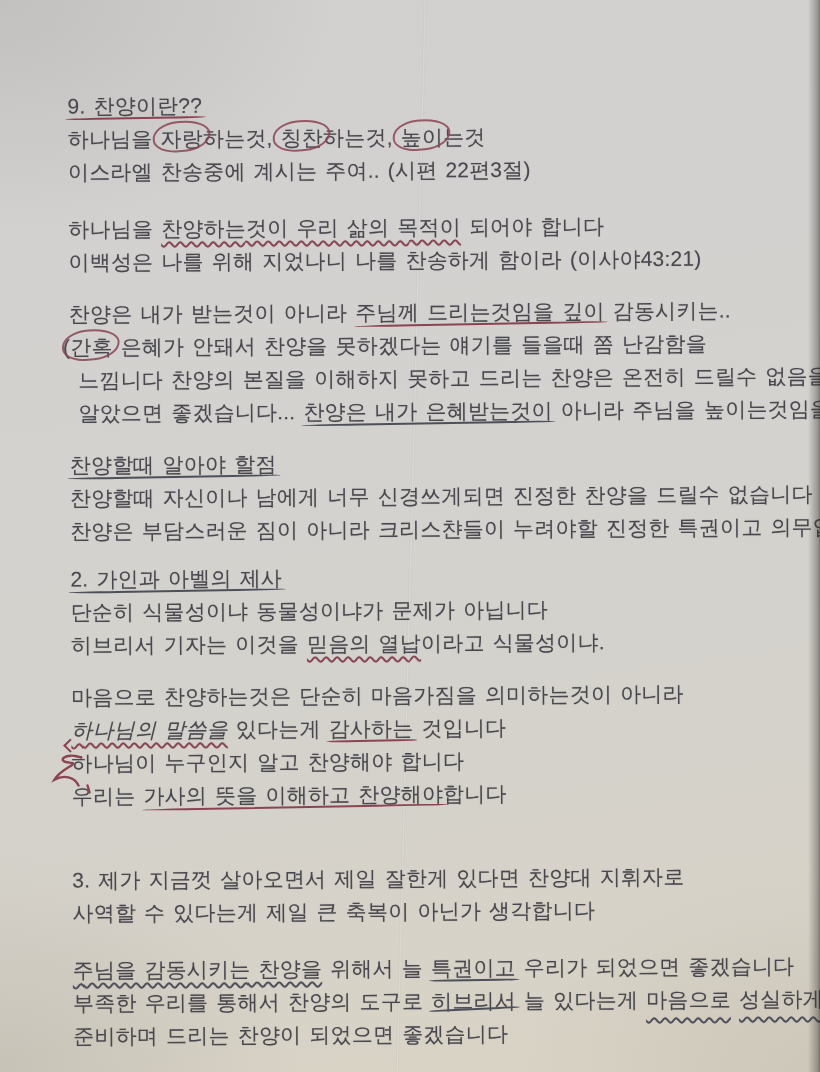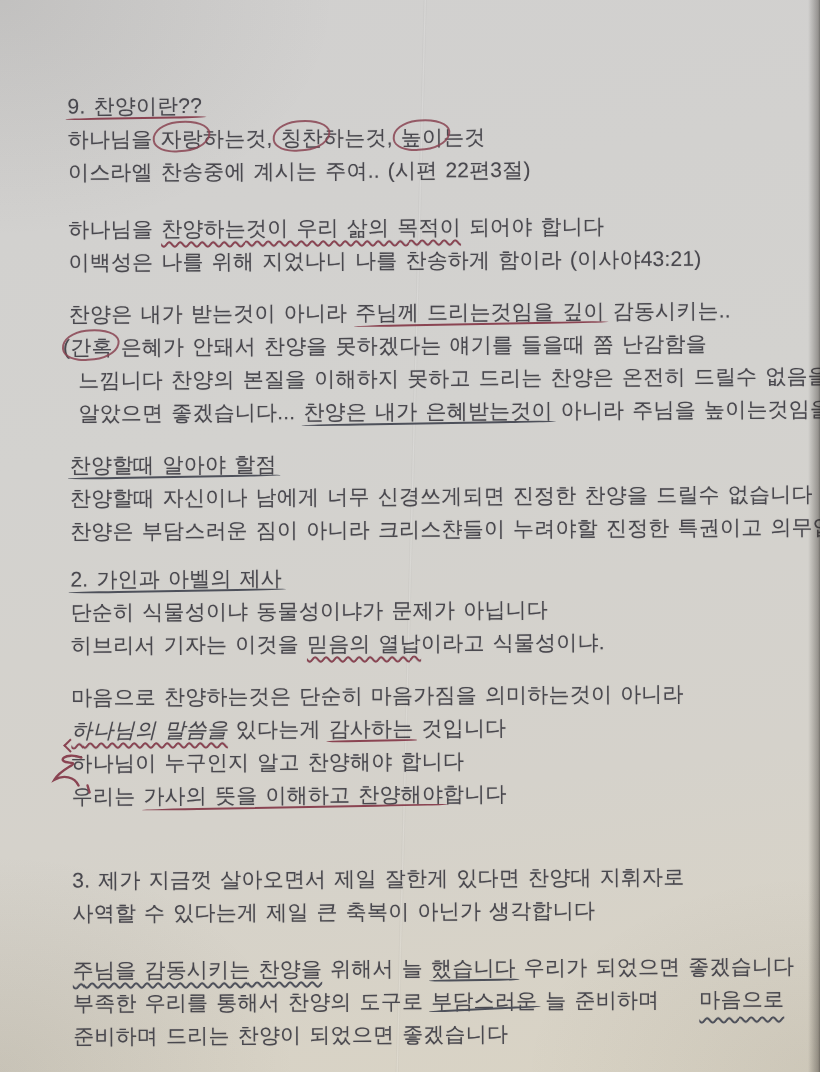--- a/index.html
+++ b/index.html
@@ -60,21 +60,21 @@
     border-radius:50%/100%;pointer-events:none;}
   .m-ul-red::after{background:var(--pen-red);transform:rotate(-0.7deg);}
   .m-ul-dark::after{background:var(--pen-dark);transform:rotate(-0.6deg);}
   .m-ul-dark-slant::after{background:var(--pen-dark);bottom:2px;transform:rotate(-2.4deg);}
   
   .m-wavy-red{text-decoration-line:underline;text-decoration-style:wavy;
     text-decoration-color:var(--pen-red);text-decoration-thickness:1.6px;text-underline-offset:5px;}
   .m-wavy-dark{text-decoration-line:underline;text-decoration-style:wavy;
     text-decoration-color:var(--pen-dark);text-decoration-thickness:1.6px;text-underline-offset:5px;}
   .m-wavy-dark-low{text-decoration-line:underline;text-decoration-style:wavy;
-    text-decoration-color:var(--pen-dark);text-decoration-thickness:1.6px;text-underline-offset:10px;margin-left:32px;}
+    text-decoration-color:var(--pen-dark);text-decoration-thickness:1.6px;text-underline-offset:10px;}
   
   .m-arrow{position:relative;font-style:italic;}
   .m-arrow::before{content:"";position:absolute;left:-6px;bottom:-9px;width:8px;height:8px;
     border-left:2px solid var(--pen-red);border-top:2px solid var(--pen-red);
     transform:rotate(-45deg);pointer-events:none;}
   .scribble{position:absolute;left:46px;top:748px;pointer-events:none;}
 </style>
 </head>
 <body>
 
@@ -169,25 +169,25 @@
 
   <div class="line gap-xl">
     <span class="seg">3. 제가 지금껏 살아오면서 제일 잘한게 있다면 찬양대 지휘자로</span>
   </div>
 
   <div class="line">
     <span class="seg">사역할 수 있다는게 제일 큰 축복이 아닌가 생각합니다</span>
   </div>
 
   <div class="line gap-l">
-    <span class="seg m-wavy-dark">주님을 감동시키는 찬양을</span><span class="seg"> 위해서 늘 </span><span class="seg m-ul-dark">했습니다</span><span class="seg"> 우리가 되었으면 좋겠습니다</span>
+    <span class="seg m-wavy-dark">주님을 감동시키는 찬양을</span><span class="seg"> 위해서 늘 </span><span class="seg m-ul-dark">특권이고</span><span class="seg"> 우리가 되었으면 좋겠습니다</span>
   </div>
 
   <div class="line">
-    <span class="seg">부족한 우리를 통해서 찬양의 도구로 </span><span class="seg m-ul-dark-slant">부담스러운</span><span class="seg"> 늘 준비하며 </span><span class="seg m-wavy-dark-low">마음으로</span><span class="seg"> </span><span class="seg m-wavy-dark-low">성실하게</span>
+    <span class="seg">부족한 우리를 통해서 찬양의 도구로 </span><span class="seg m-ul-dark-slant">히브리서</span><span class="seg"> 늘 있다는게 </span><span class="seg m-wavy-dark-low">마음으로</span><span class="seg"> </span><span class="seg m-wavy-dark-low">성실하게</span>
   </div>
 
   <div class="line">
     <span class="seg">준비하며 드리는 찬양이 되었으면 좋겠습니다</span>
   </div>
 
 </div>
 
 <div class="edge-right"></div>
 

